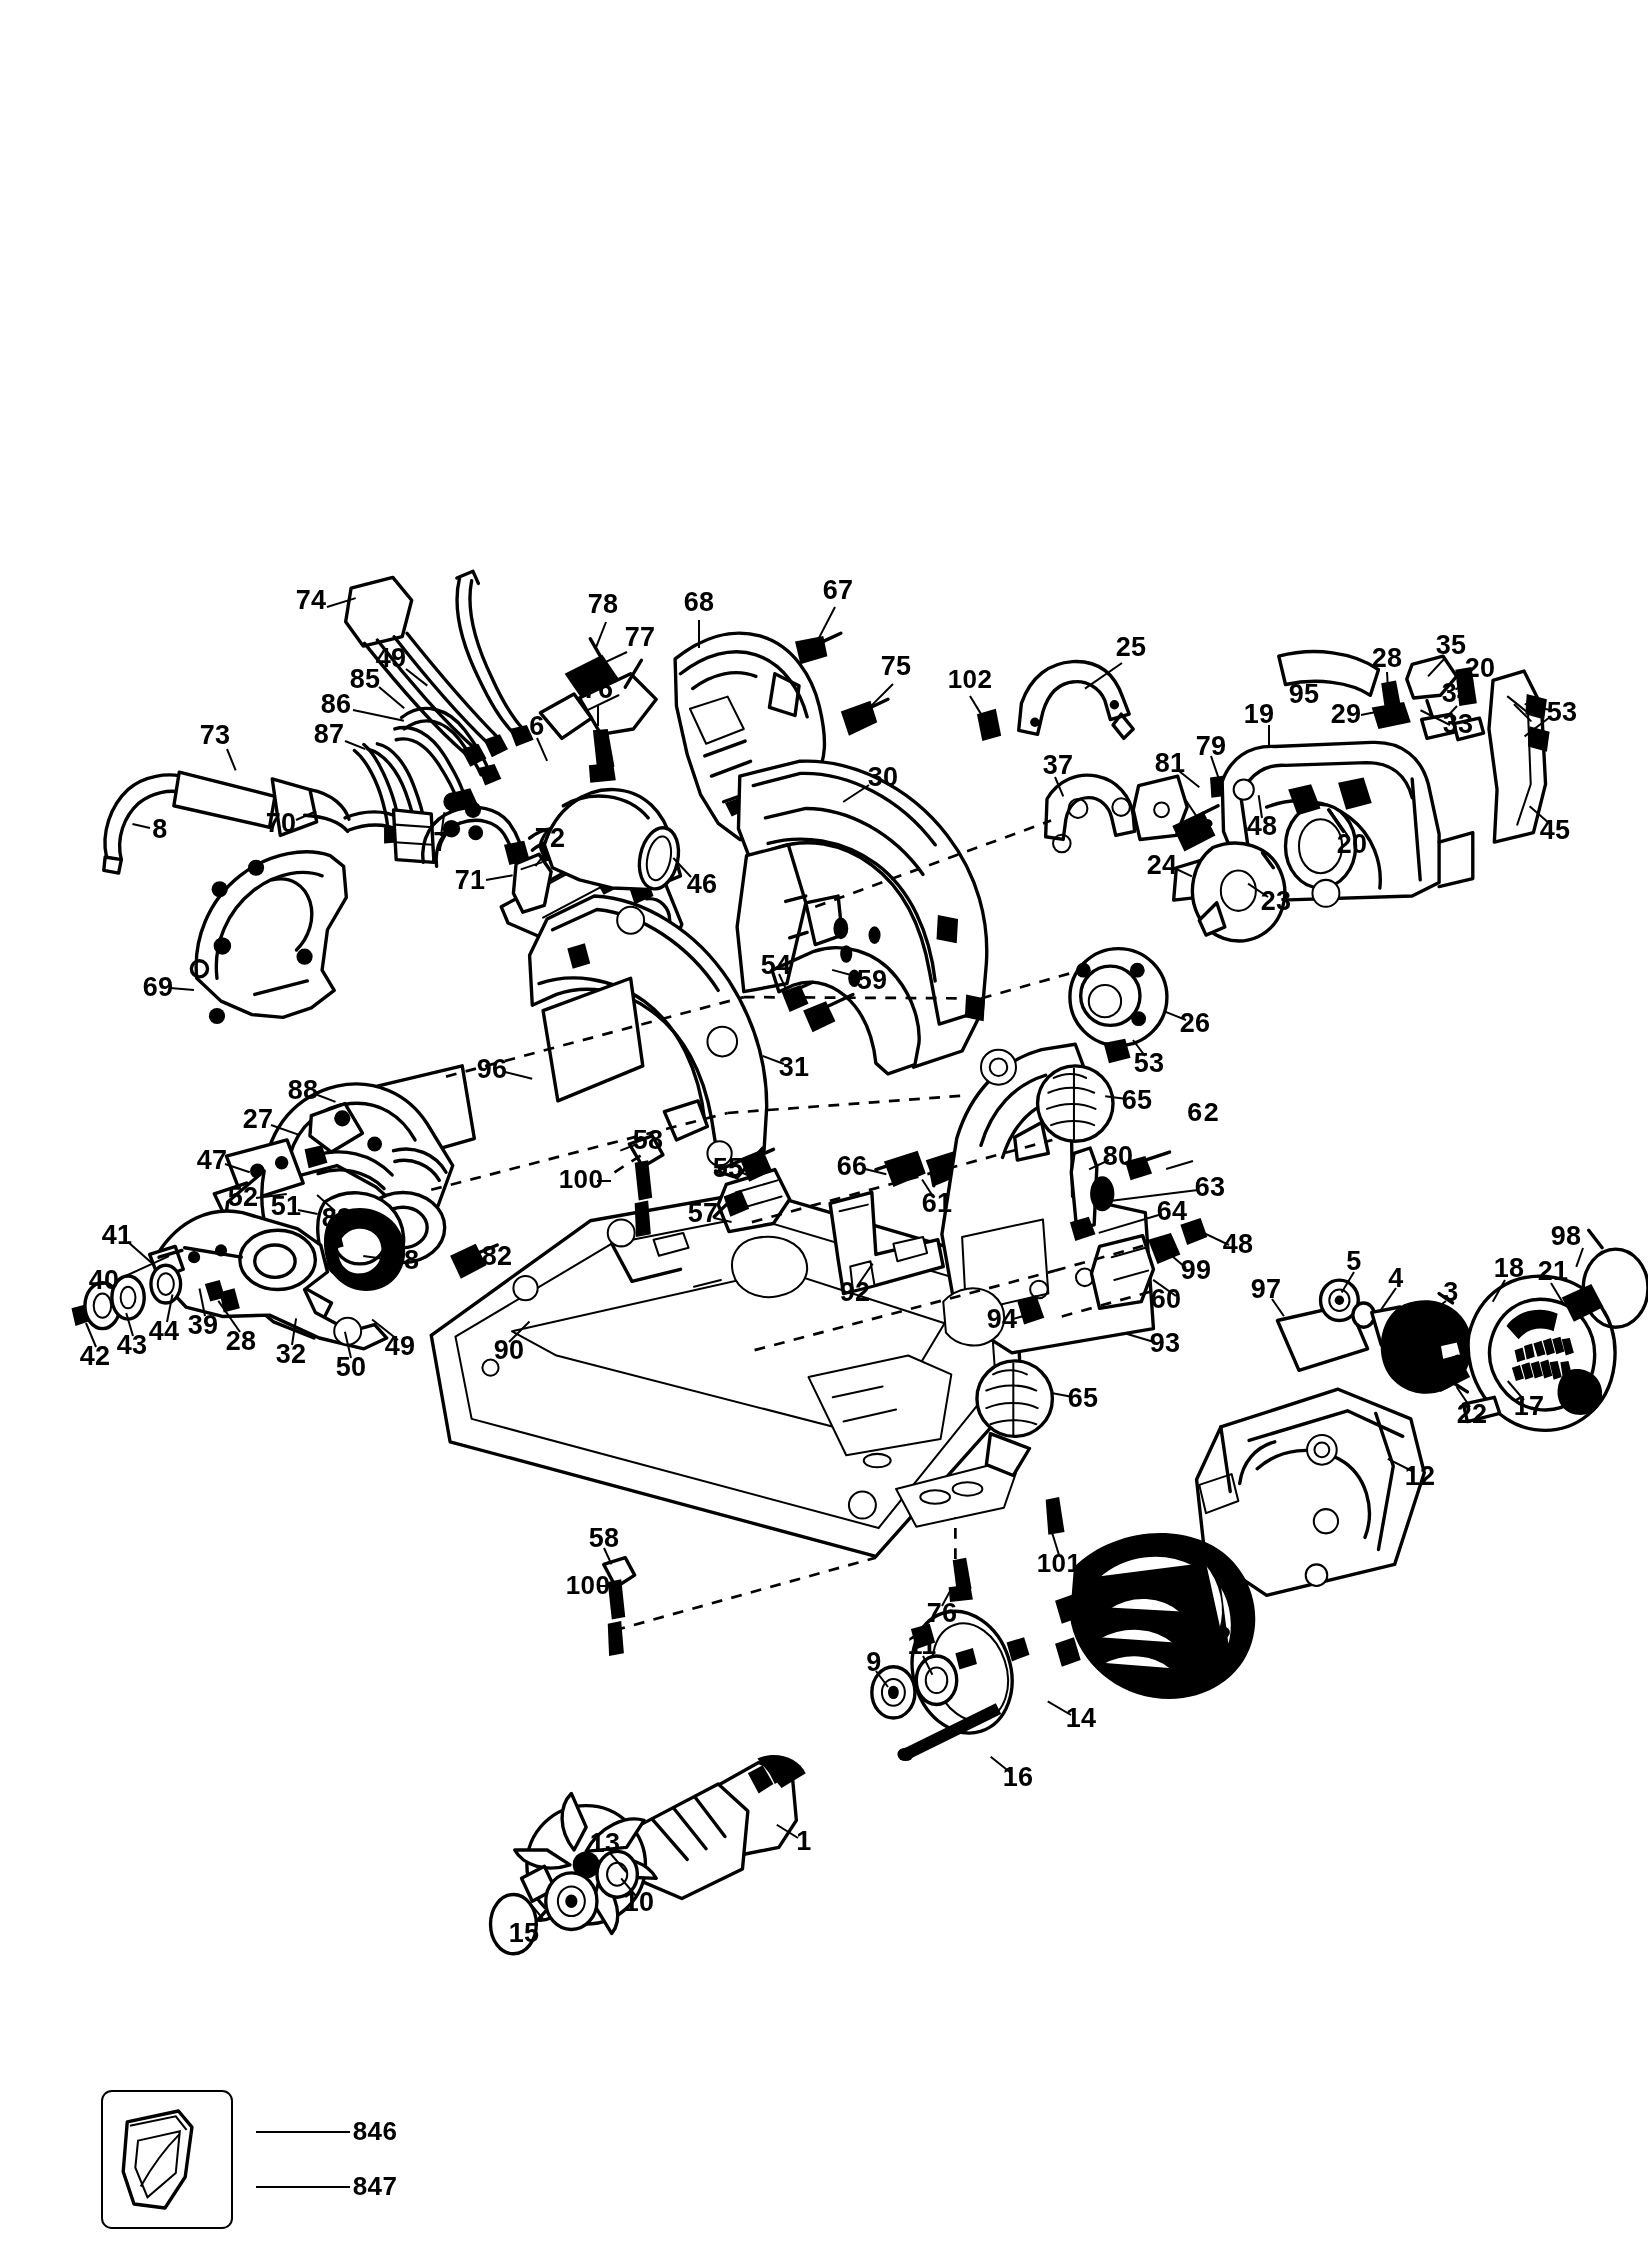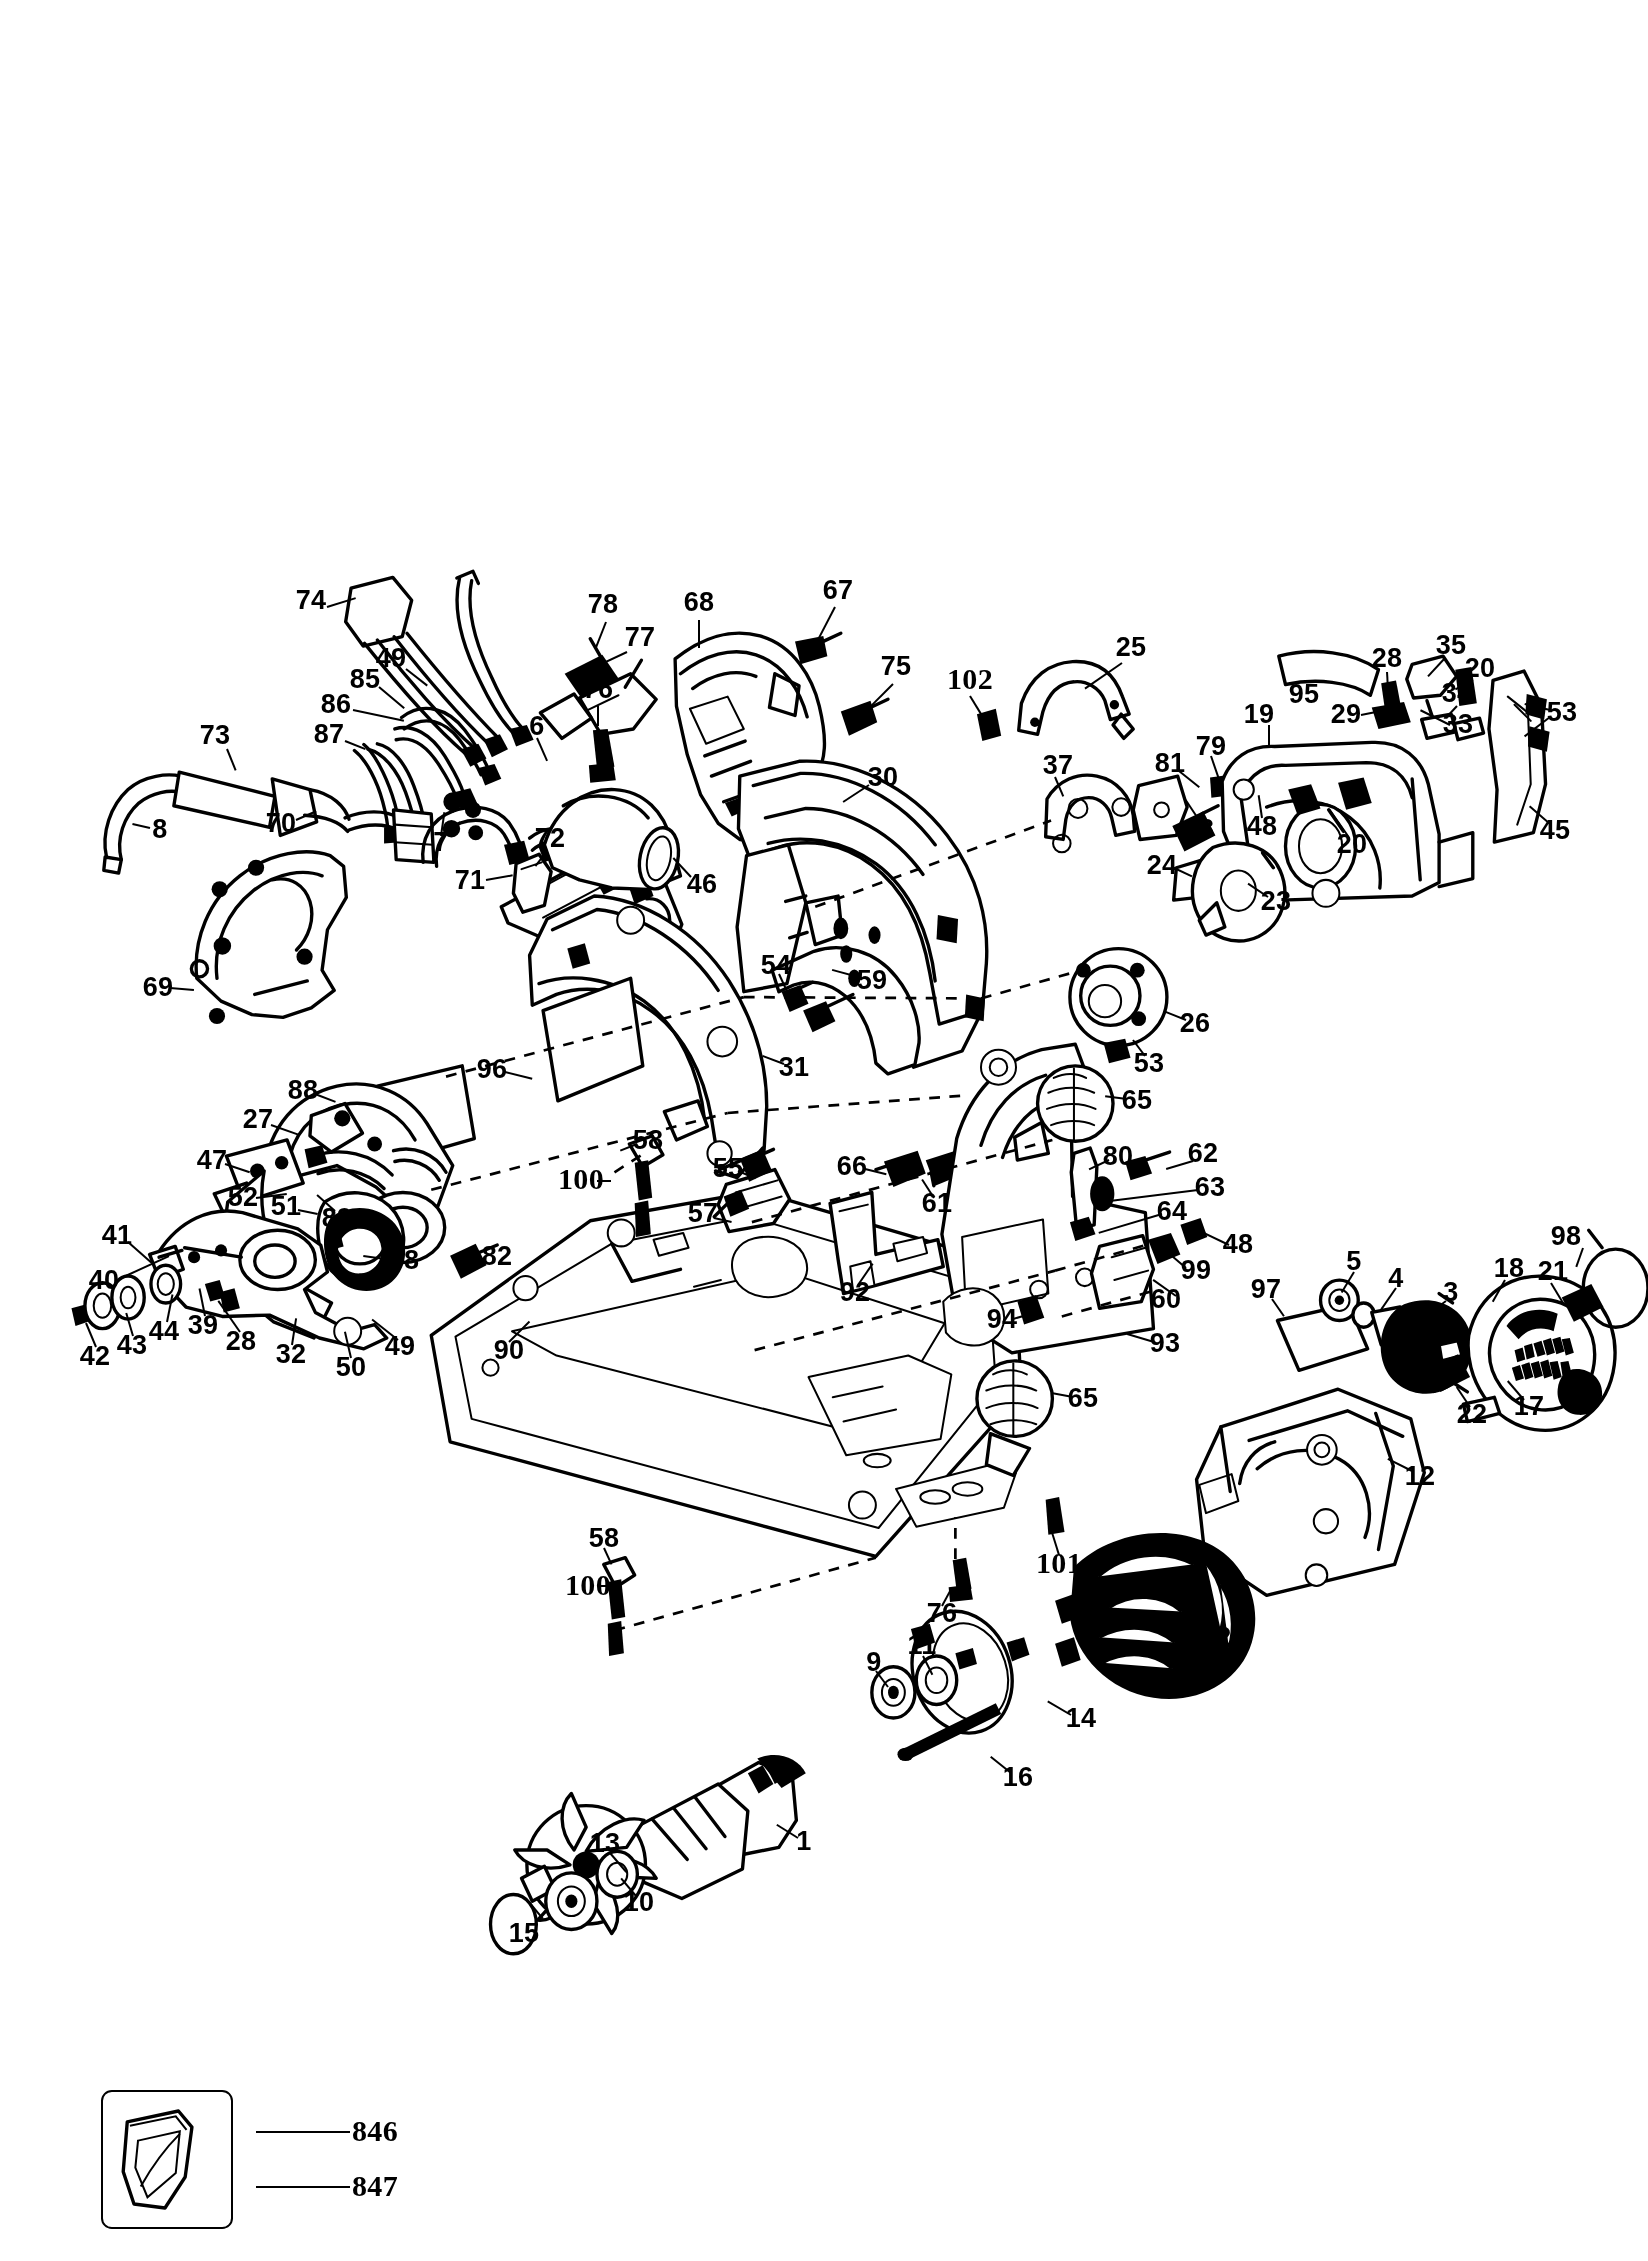--- a/index.html
+++ b/index.html
@@ -16,21 +16,21 @@
     font-family:"Liberation Sans",sans-serif;
     font-weight:700;
     font-size:27px;
     line-height:1;
     color:#000000;
     white-space:nowrap;
     letter-spacing:0.3px;
     transform:translate(-50%,-50%);
     user-select:none;
   }
-  .callout.big{font-size:30px;font-family:Liberation Serif, serif;}
+  .callout.big{font-size:26px;}
   .leader{
     position:absolute;
     background:#000000;
     height:2px;
     transform-origin:0 50%;
   }
   .kitbox{
     position:absolute;
     border:2.7px solid #000;
     border-radius:10.8px;
@@ -859,21 +859,21 @@
       <div class="callout" style="left: 212px; top: 1160px;">47</div>
       <div class="callout" style="left: 243px; top: 1197px;">52</div>
       <div class="callout" style="left: 648px; top: 1140px;">58</div>
       <div class="callout big" style="left: 581px; top: 1179px;">100</div>
       <div class="callout" style="left: 728px; top: 1168px;">55</div>
       <div class="callout" style="left: 703px; top: 1213px;">57</div>
       <div class="callout" style="left: 852px; top: 1166px;">66</div>
       <div class="callout" style="left: 937px; top: 1203px;">61</div>
       <div class="callout" style="left: 1137px; top: 1100px;">65</div>
       <div class="callout" style="left: 1118px; top: 1156px;">80</div>
-      <div class="callout" style="left: 1203px; top: 1153px;">62</div>
+      <div class="callout" style="left: 1203px; top: 1114px; font-family: Liberation Mono, monospace;">62</div>
       <div class="callout" style="left: 1210px; top: 1187px;">63</div>
       <div class="callout" style="left: 1172px; top: 1211px;">64</div>
       <div class="callout" style="left: 1238px; top: 1244px;">48</div>
       <div class="callout" style="left: 1196px; top: 1270px;">99</div>
       <div class="callout" style="left: 1166px; top: 1299px;">60</div>
       <div class="callout" style="left: 117px; top: 1235px;">41</div>
       <div class="callout" style="left: 104px; top: 1280px;">40</div>
       <div class="callout" style="left: 286px; top: 1206px;">51</div>
       <div class="callout" style="left: 337px; top: 1218px;">89</div>
       <div class="callout" style="left: 404px; top: 1260px;">38</div>

